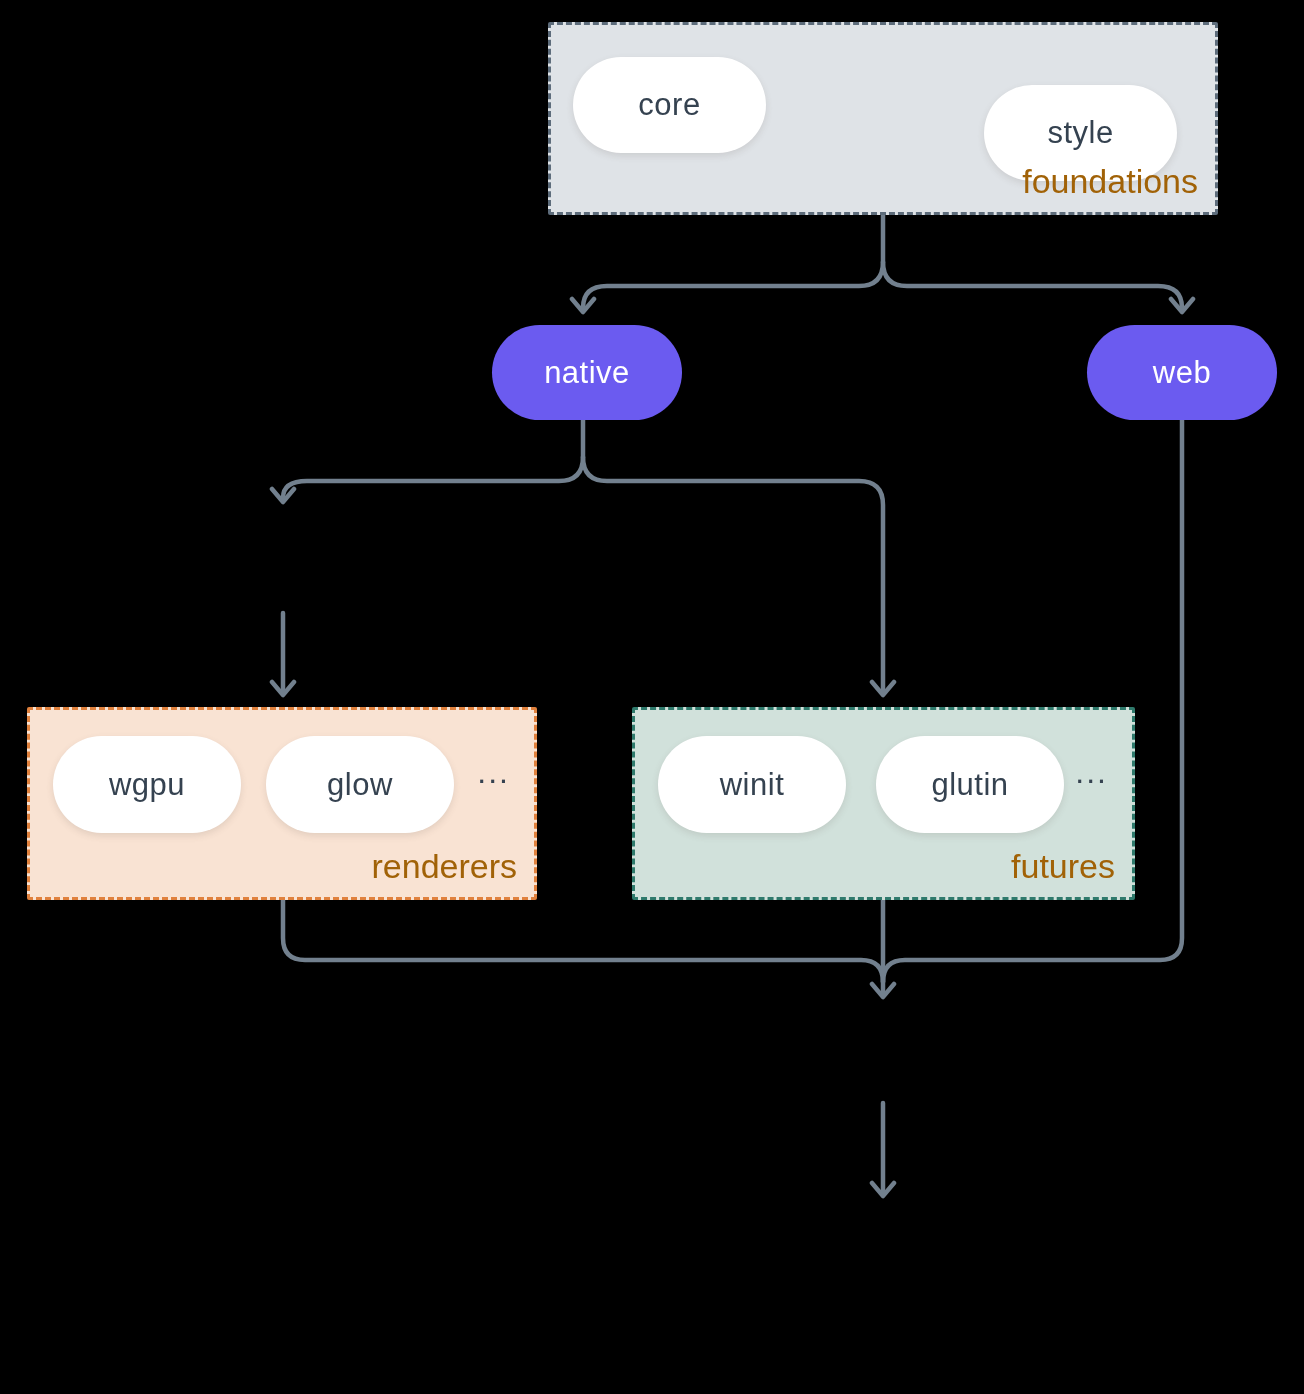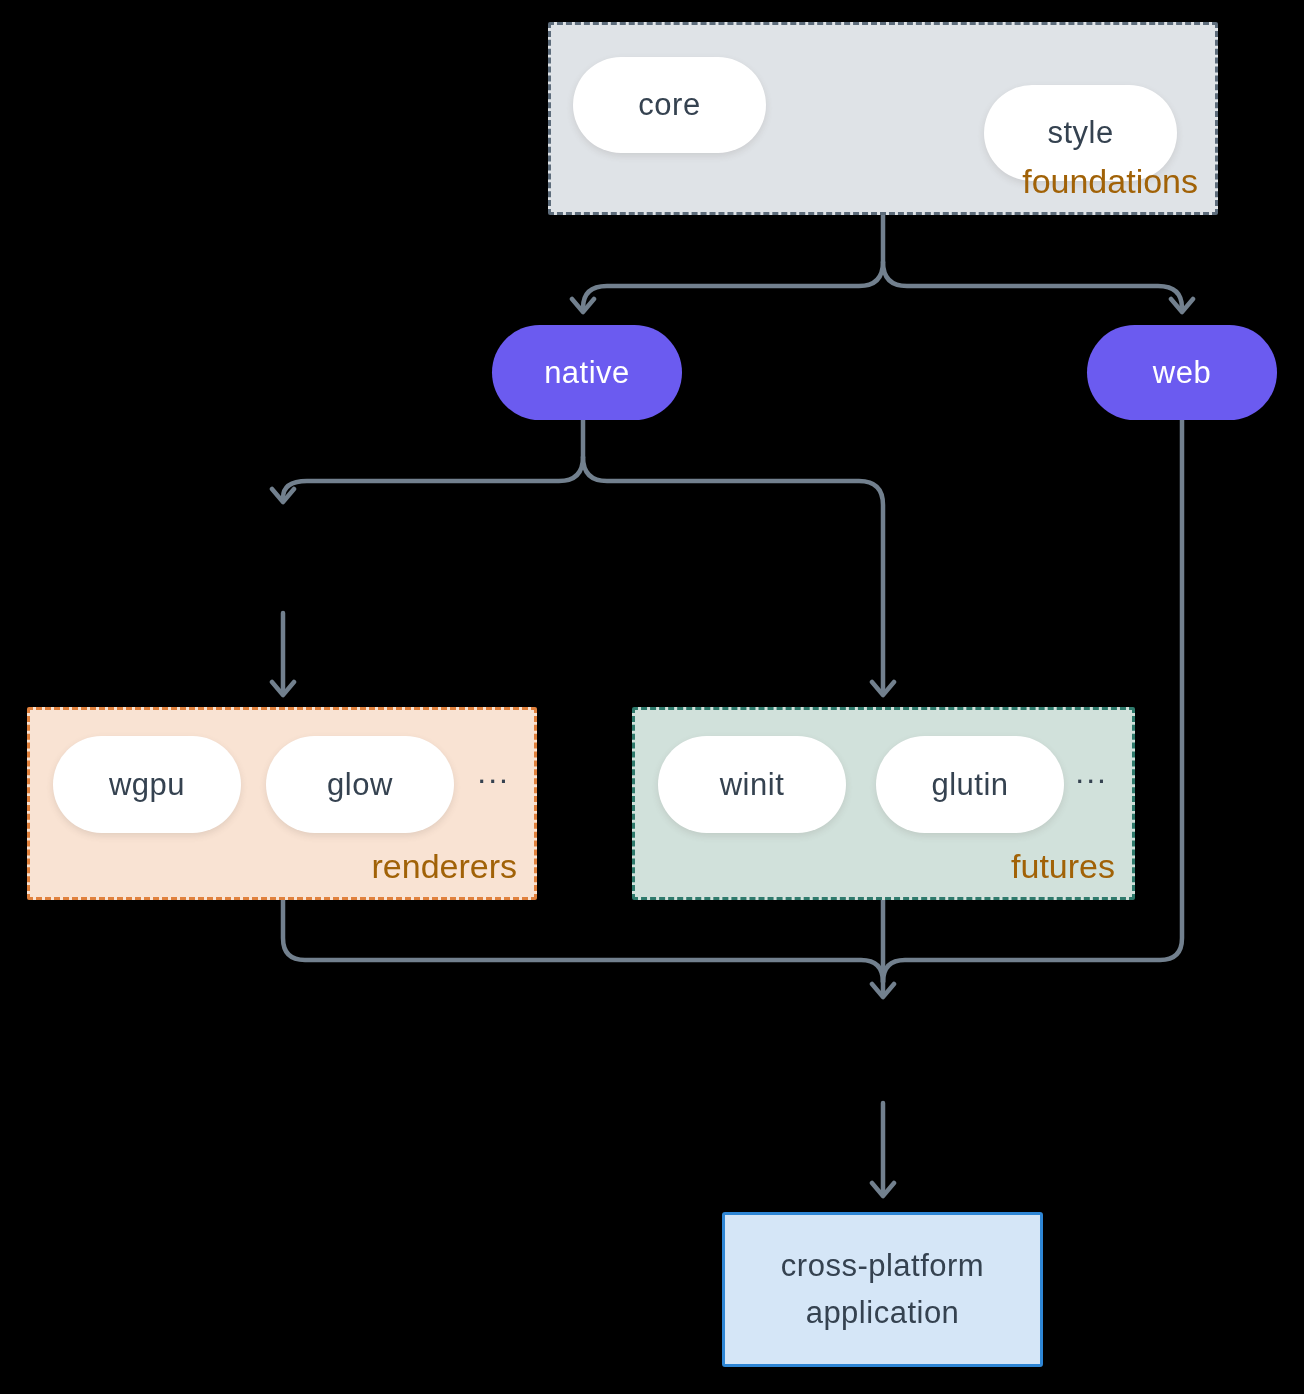--- a/index.html
+++ b/index.html
@@ -153,18 +153,14 @@
   </div>
 
   <div class="group shells">
     <div class="pill white p-winit">winit</div>
     <div class="pill white p-glutin">glutin</div>
     <div class="ellipsis">...</div>
     <div class="group-label">futures</div>
   </div>
 
 
-  <div class="app-box">
-    <div>cross-platform</div>
-    <div>application</div>
-  </div>
 
 </div>
 
 </body></html>

